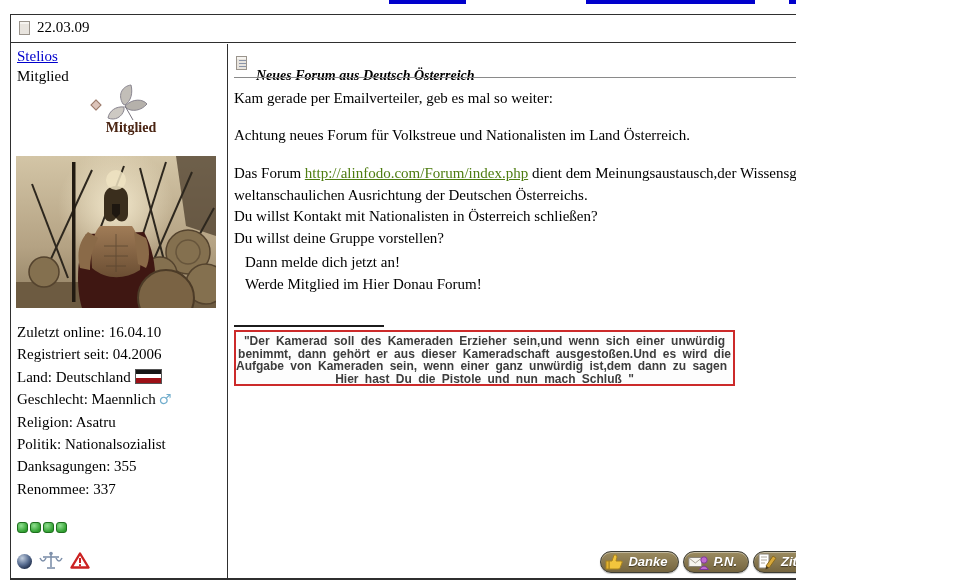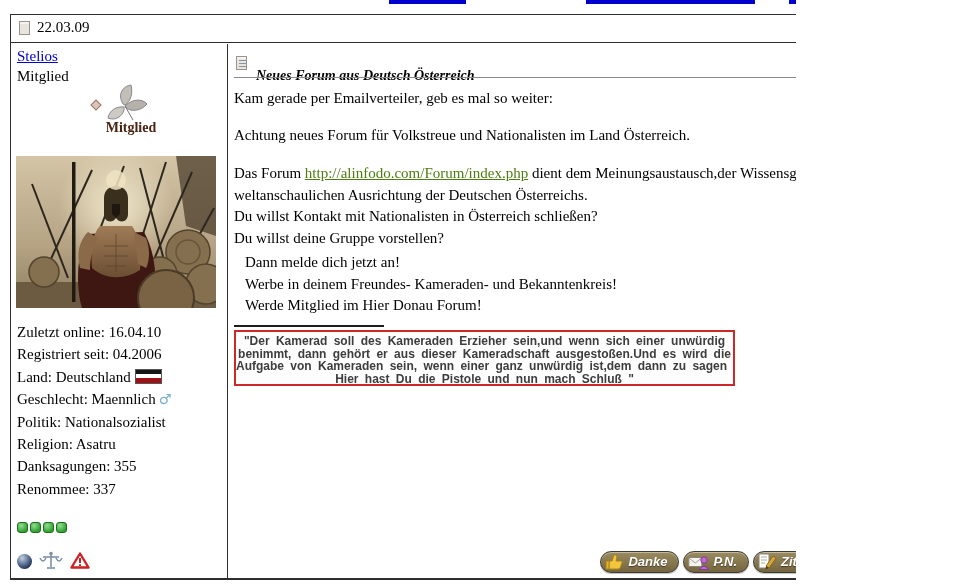--- a/index.html
+++ b/index.html
@@ -162,22 +162,22 @@
         <path d="M96,48 L104,48 L104,58 L100,62 L96,58 Z" fill="#1e1710"></path>
         <circle cx="100" cy="24" r="10" fill="#efe3c2" opacity="0.85"></circle>
         <circle cx="150" cy="142" r="28" fill="#7a6344" stroke="#4c3b27" stroke-width="2"></circle>
       </svg>
 
       <div class="stats">
         <div><span>Zuletzt online: 16.04.10</span></div>
         <div><span>Registriert seit: 04.2006</span></div>
         <div><span>Land: Deutschland</span><span class="flag"></span></div>
         <div><span>Geschlecht: Maennlich</span><span class="male">♂</span></div>
+        <div><span>Religion: Asatru</span></div>
         <div><span>Politik: Nationalsozialist</span></div>
-        <div><span>Religion: Asatru</span></div>
         <div><span>Danksagungen: 355</span></div>
         <div><span>Renommee: 337</span></div>
       </div>
 
       <div class="rep-dots">
         <span class="rep-dot"></span>
         <span class="rep-dot"></span>
         <span class="rep-dot"></span>
         <span class="rep-dot"></span>
       </div>
@@ -213,21 +213,20 @@
       <div class="ptext para1">Achtung neues Forum für Volkstreue und Nationalisten im Land Österreich.</div>
 
       <div class="ptext block2">
         <div><span>Das Forum </span><a class="body-link">http://alinfodo.com/Forum/index.php</a><span> dient dem Meinungsaustausch,der Wissensgewinnung und der weltanschaulichen Ausrichtung der Deutschen Österreichs.</span></div>
         <div>Du willst Kontakt mit Nationalisten in Österreich schließen?</div>
         <div>Du willst deine Gruppe vorstellen?</div>
       </div>
 
       <div class="ptext block3">
         <div>Dann melde dich jetzt an!</div>
-        <div>Werbe in deinem Freundes- Kameraden- und Bekanntenkreis!</div>
         <div>Werde Mitglied im Hier Donau Forum!</div>
       </div>
 
       <div class="sig-sep"></div>
       <div class="sig-box">
         <div class="sig-line">"Der Kamerad soll des Kameraden Erzieher sein,und wenn sich einer unwürdig</div>
         <div class="sig-line">benimmt, dann gehört er aus dieser Kameradschaft ausgestoßen.Und es wird die</div>
         <div class="sig-line">Aufgabe von Kameraden sein, wenn einer ganz unwürdig ist,dem dann zu sagen :</div>
         <div class="sig-line">Hier hast Du die Pistole und nun mach Schluß "</div>
       </div>

